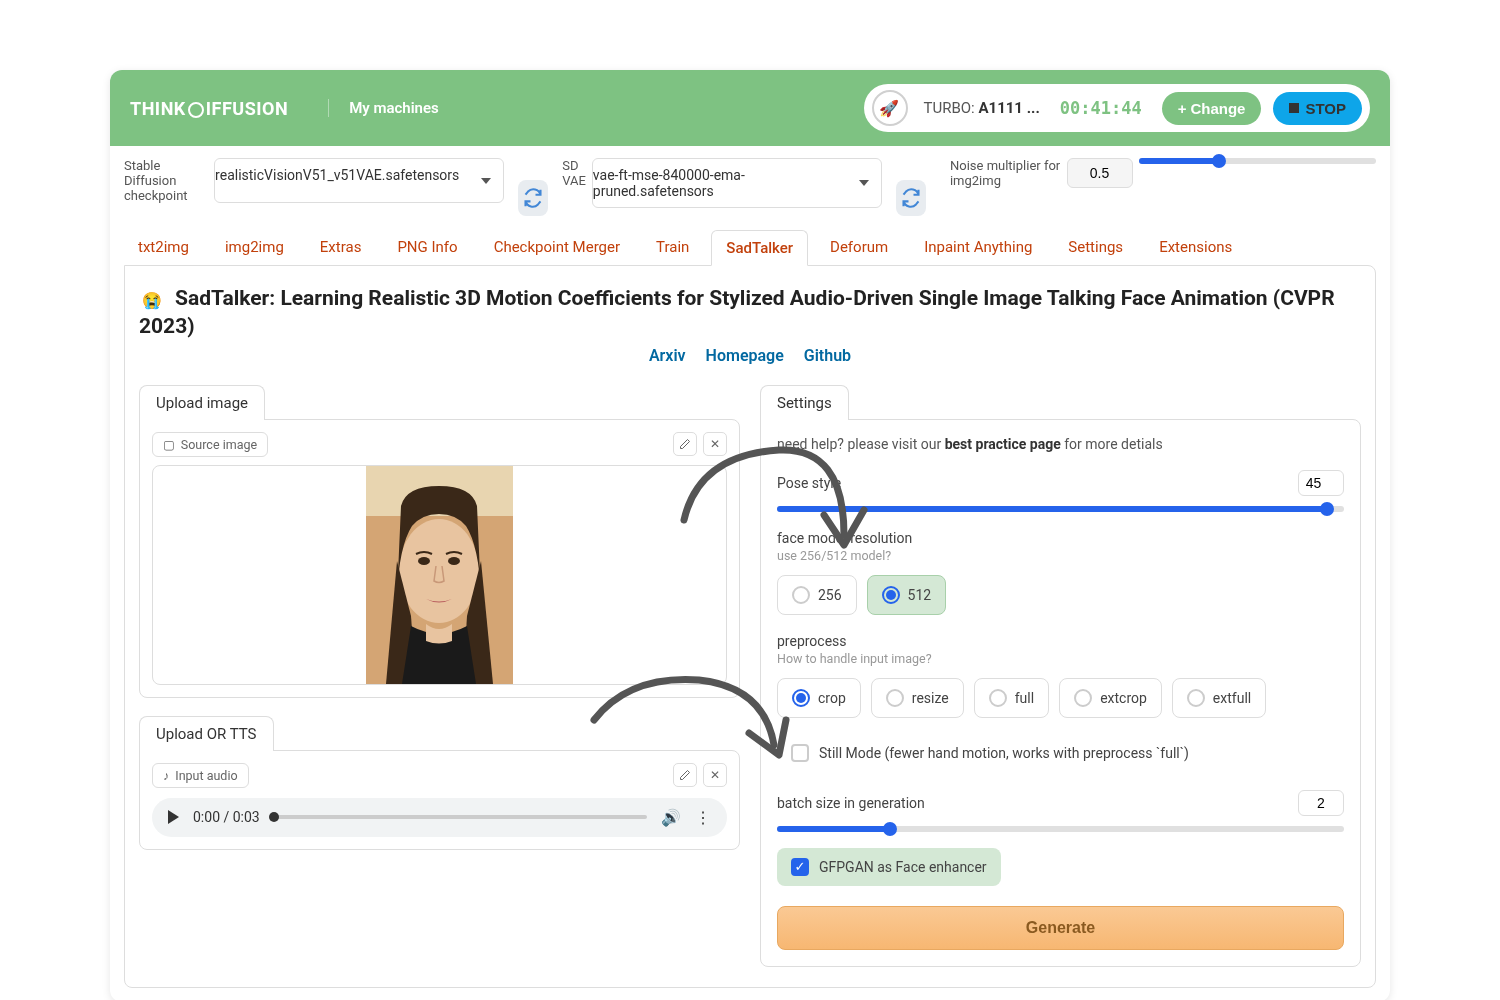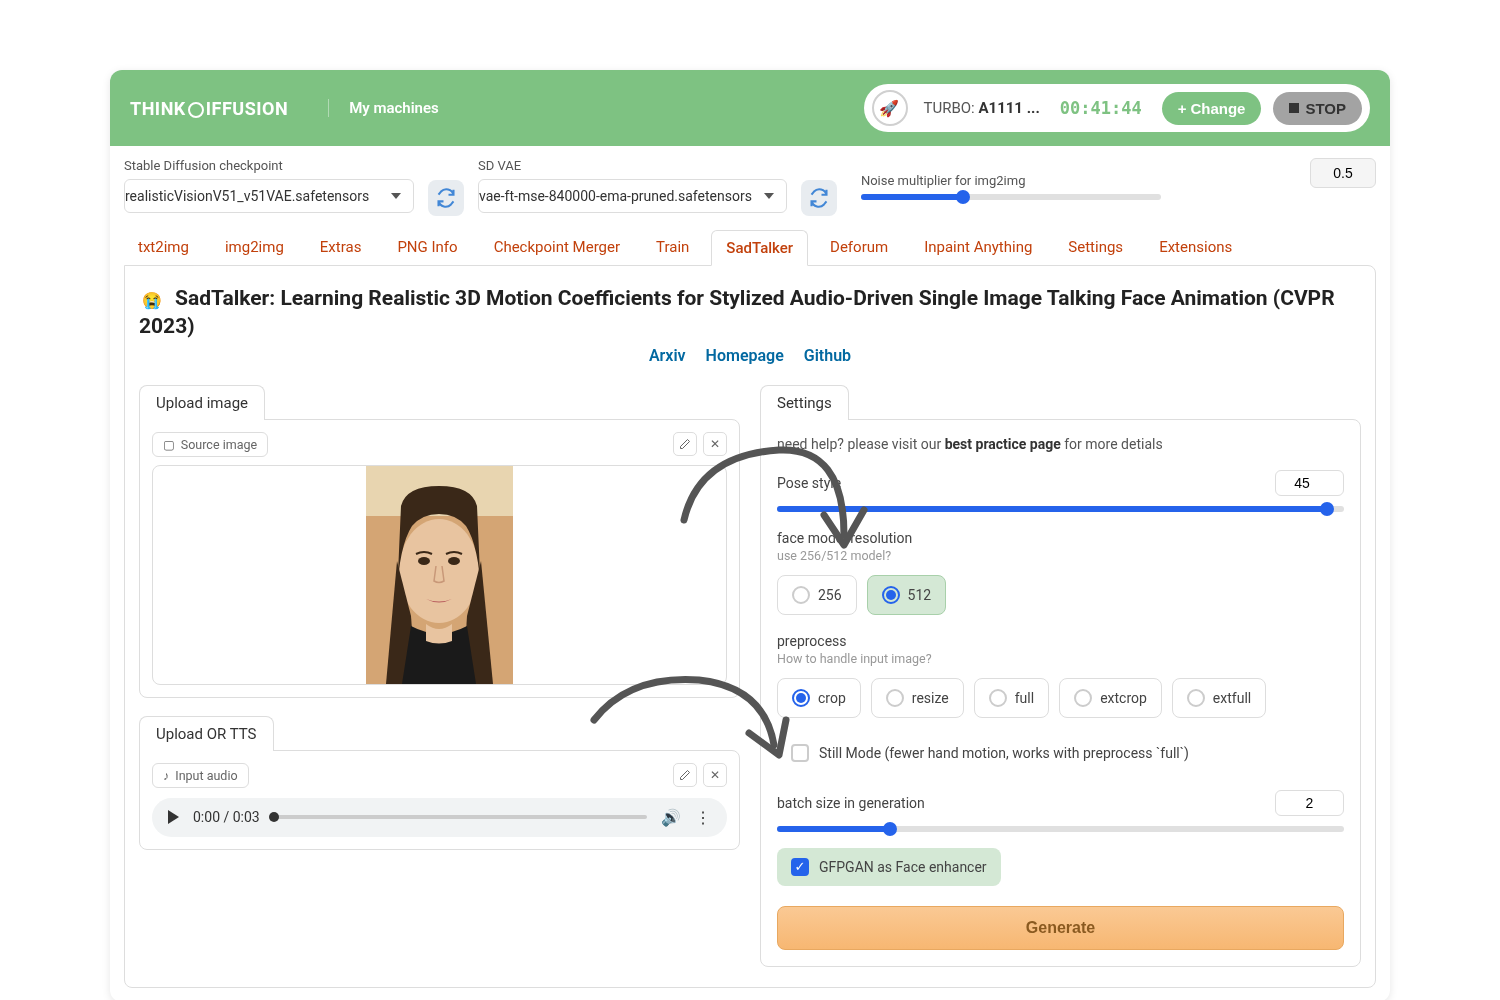--- a/index.html
+++ b/index.html
@@ -12,26 +12,26 @@
     .logo { color: #fff; font-weight: 700; font-size: 18px; letter-spacing: 0.5px; display: flex; align-items: center; }
     .logo-ring { display: inline-block; width: 16px; height: 16px; border: 2.5px solid #fff; border-radius: 50%; margin: 0 2px; position: relative; top: 2px; }
     .header-link { color: #fff; font-weight: 600; font-size: 15px; margin-left: 20px; border-left: 1px solid rgba(255,255,255,0.4); padding-left: 20px; }
     
     .header-right { margin-left: auto; display: flex; align-items: center; gap: 12px; background: #fff; border-radius: 30px; padding: 6px 8px; }
     .rocket-icon { width: 36px; height: 36px; border-radius: 50%; border: 2px solid #d0d0d0; display: flex; align-items: center; justify-content: center; font-size: 16px; }
     .turbo-text { font-size: 15px; color: #555; margin-left: 4px; }
     .turbo-model { font-weight: 700; color: #333; }
     .timer { color: #7ec282; font-weight: 700; font-size: 17px; font-family: monospace; margin: 0 8px; }
     .change-btn { background: #7ec282; color: #fff; border: none; border-radius: 20px; padding: 8px 16px; font-size: 15px; font-weight: 600; cursor: pointer; display: flex; align-items: center; gap: 4px; }
-    .stop-btn { background: #a3a3a3; color: #333; border: none; border-radius: 20px; padding: 8px 16px; font-size: 15px; font-weight: 700; cursor: pointer; display: flex; align-items: center; gap: 6px; }
+    .stop-btn { background: #0ea5e9; color: #333; border: none; border-radius: 20px; padding: 8px 16px; font-size: 15px; font-weight: 700; cursor: pointer; display: flex; align-items: center; gap: 6px; }
     .stop-square { width: 10px; height: 10px; background: #333; }
     
     
     .toolbar { background: #fff; padding: 12px 14px 0; display: flex; gap: 14px; align-items: flex-start; }
-    .field-group { display: flex; flex-direction: column; gap: 6px; }
+    .field-group { display: flex; gap: 6px; }
     .field-label { font-size: 13px; color: #555; }
     .dropdown { position: relative; background: #fff; border: 1px solid #ddd; border-radius: 6px; padding: 8px 34px 8px 0; font-size: 14px; color: #333; min-width: 290px; cursor: pointer; }
     .dropdown-arrow { position: absolute; right: 12px; top: 50%; transform: translateY(-50%); border-left: 5px solid transparent; border-right: 5px solid transparent; border-top: 6px solid #555; }
     .refresh-btn { width: 36px; height: 36px; background: #e8ecf0; border-radius: 8px; display: flex; align-items: center; justify-content: center; cursor: pointer; margin-top: 22px; }
     .refresh-svg { width: 20px; height: 20px; }
     .noise-input { width: 66px; padding: 6px 8px; border: 1px solid #ddd; border-radius: 6px; background: #f5f5f5; text-align: center; font-size: 14px; }
     .slider-track { position: relative; width: 300px; height: 6px; background: #e0e0e0; border-radius: 3px; }
     .slider-fill { position: absolute; height: 100%; background: #2563eb; border-radius: 3px; }
     .slider-thumb { position: absolute; width: 14px; height: 14px; background: #2563eb; border-radius: 50%; top: 50%; transform: translate(-50%, -50%); }
     
@@ -70,21 +70,21 @@
     
     
     .settings-panel { border: 1px solid #ddd; border-radius: 0 8px 8px 8px; padding: 16px; margin-top: -1px; }
     .help-text { font-size: 14px; color: #555; }
     .help-link { font-weight: 700; color: #333; }
     
     .setting-row { margin-top: 18px; }
     .setting-label { font-size: 14px; color: #444; }
     .setting-sublabel { font-size: 12.5px; color: #999; margin-top: 2px; }
     .setting-head { display: flex; justify-content: space-between; align-items: center; }
-    .number-input { width: 69px; padding: 4px 6px; border: 1px solid #ddd; border-radius: 6px; text-align: center; font-size: 14px; }
+    .number-input { width: 46px; padding: 4px 6px; border: 1px solid #ddd; border-radius: 6px; text-align: center; font-size: 14px; }
     
     .slider-wide { position: relative; width: 100%; height: 6px; background: #e0e0e0; border-radius: 3px; margin-top: 10px; }
     
     .radio-row { display: flex; gap: 10px; margin-top: 12px; flex-wrap: wrap; }
     .radio-pill { display: flex; align-items: center; gap: 8px; padding: 10px 14px; border: 1px solid #ddd; border-radius: 8px; cursor: pointer; background: #fff; }
     .radio-pill.highlighted { background: #d4e8d5; border-color: #a8d0aa; }
     .radio-circle { width: 18px; height: 18px; border: 2px solid #ccc; border-radius: 50%; display: flex; align-items: center; justify-content: center; }
     .radio-circle.checked { border-color: #2563eb; }
     .radio-circle.checked::after { content: ""; width: 10px; height: 10px; background: #2563eb; border-radius: 50%; }
     .radio-label { font-size: 14px; color: #444; }

